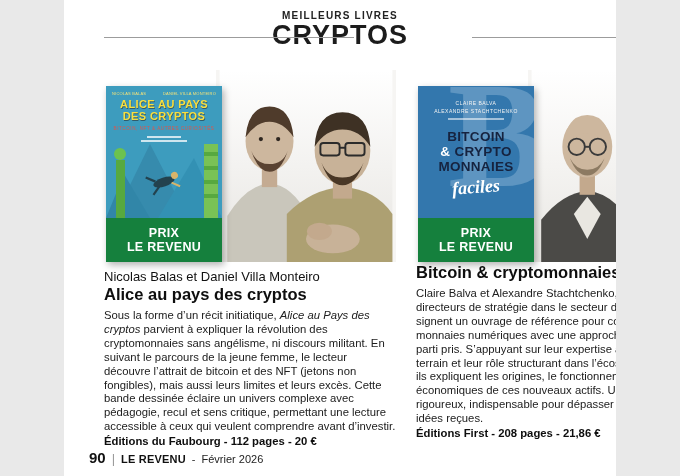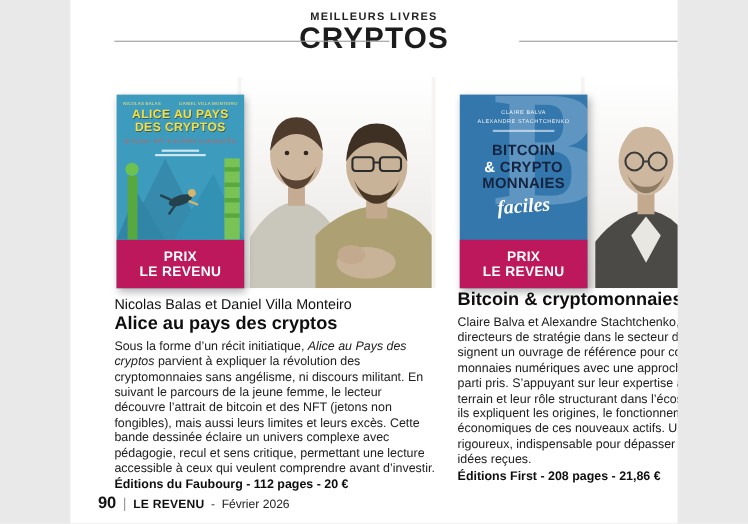--- a/index.html
+++ b/index.html
@@ -33,21 +33,21 @@
     background:#f6f5f3; overflow:hidden;
   }
   .photo svg { display:block; width:100%; height:100%; }
 
   .cover {
     position:absolute; left:2px; top:26px; width:116px; height:176px;
     box-shadow:2px 3px 7px rgba(0,0,0,0.3); z-index:2; display:flex; flex-direction:column;
   }
   .cover-art { position:relative; flex:1; overflow:hidden; }
   .badge {
-    height:44px; background:#be185d; color:#fff; display:flex; flex-direction:column;
+    height:44px; background:#15803d; color:#fff; display:flex; flex-direction:column;
     align-items:center; justify-content:center; font-weight:700; font-size:12.5px;
     line-height:1.15; letter-spacing:0.3px; text-align:center;
   }
 
   
   .cover-alice { background:#3d9cbe; }
   .alice-authors {
     display:flex; justify-content:space-between; padding:5px 6px 2px 6px;
     font-size:4px; color:#f3e27a; letter-spacing:0.2px; position:relative; z-index:2;
   }

